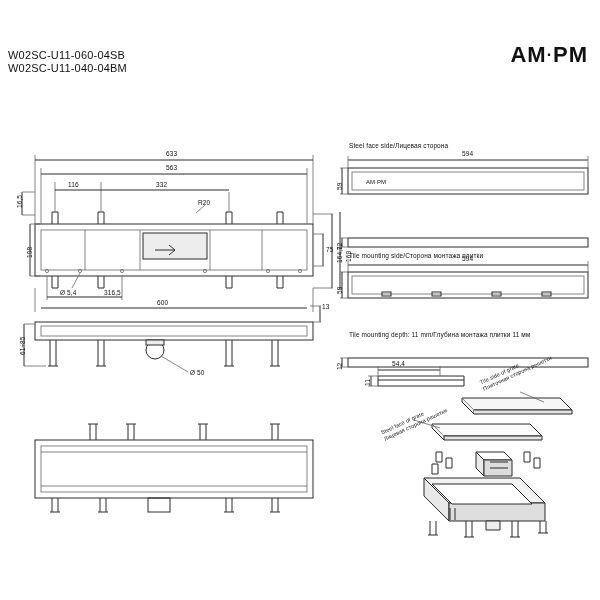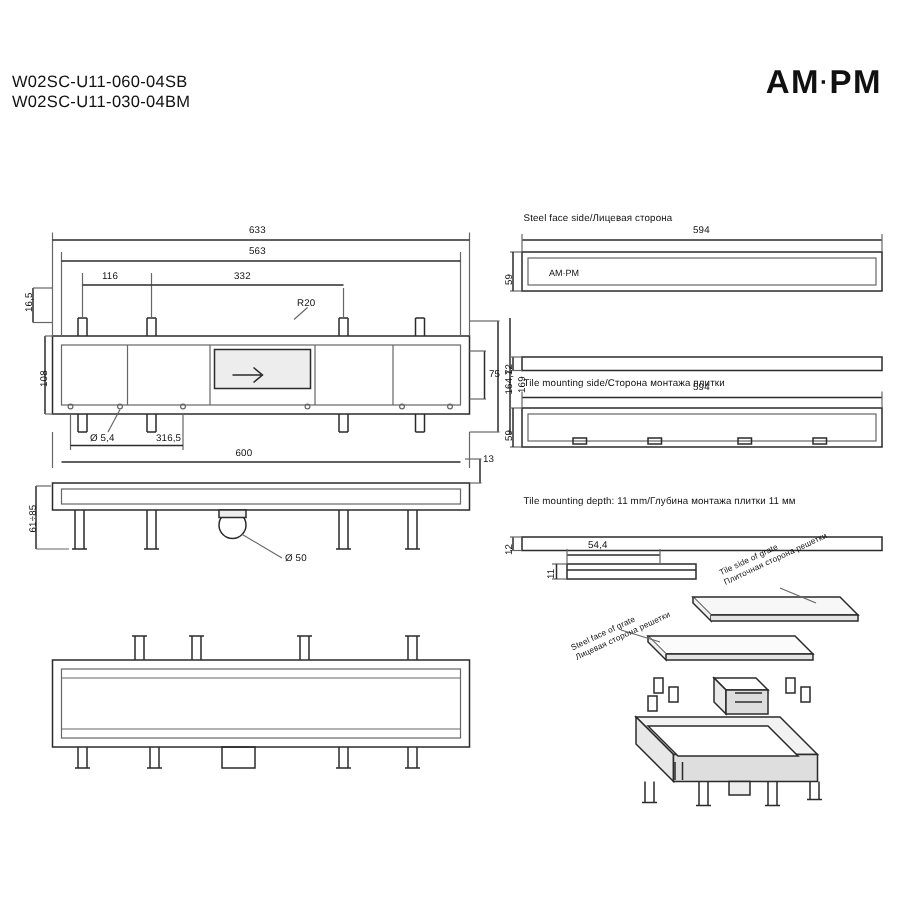--- a/index.html
+++ b/index.html
@@ -37,21 +37,21 @@
   .sv2 { stroke:#666; fill:none; stroke-width:0.8; }
   .svf { stroke:#2b2b2b; fill:#ededed; stroke-width:1; }
 </style>
 </head>
 <body>
 
 <div class="root">
 
   <div class="codes">
     <div>W02SC-U11-060-04SB</div>
-    <div>W02SC-U11-030-04BM</div>
+    <div>W02SC-U11-040-04BM</div>
   </div>
   <div class="brand">
     <span>AM</span><span class="dot">·</span><span>PM</span>
   </div>
 
   <svg width="600" height="600">
 
     <rect class="sv" x="35" y="224" width="278" height="52"></rect>
 
     <rect class="sv2" x="41" y="230" width="266" height="40"></rect>

